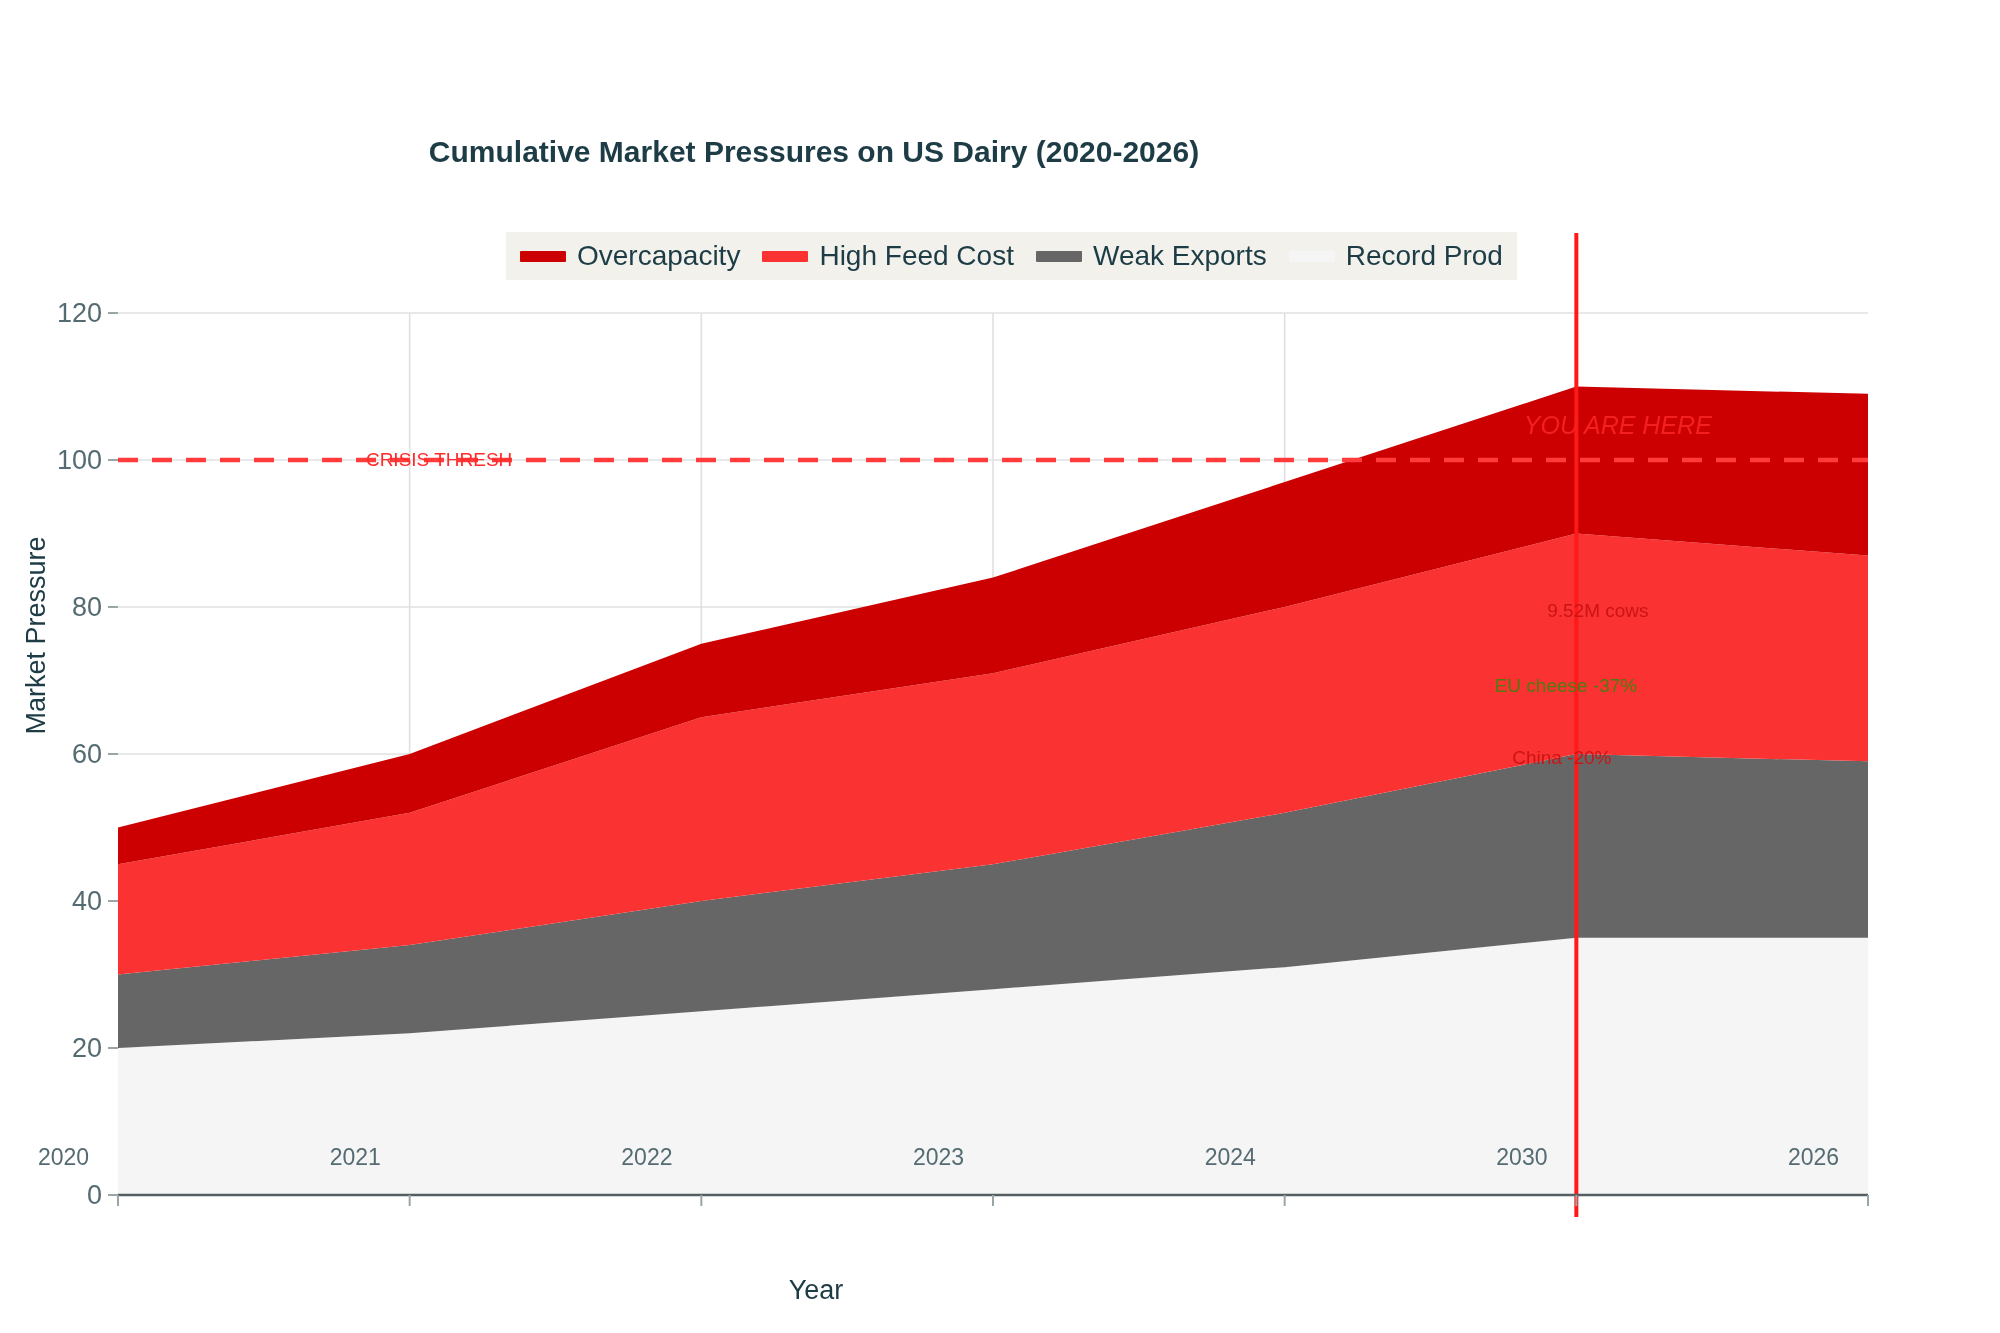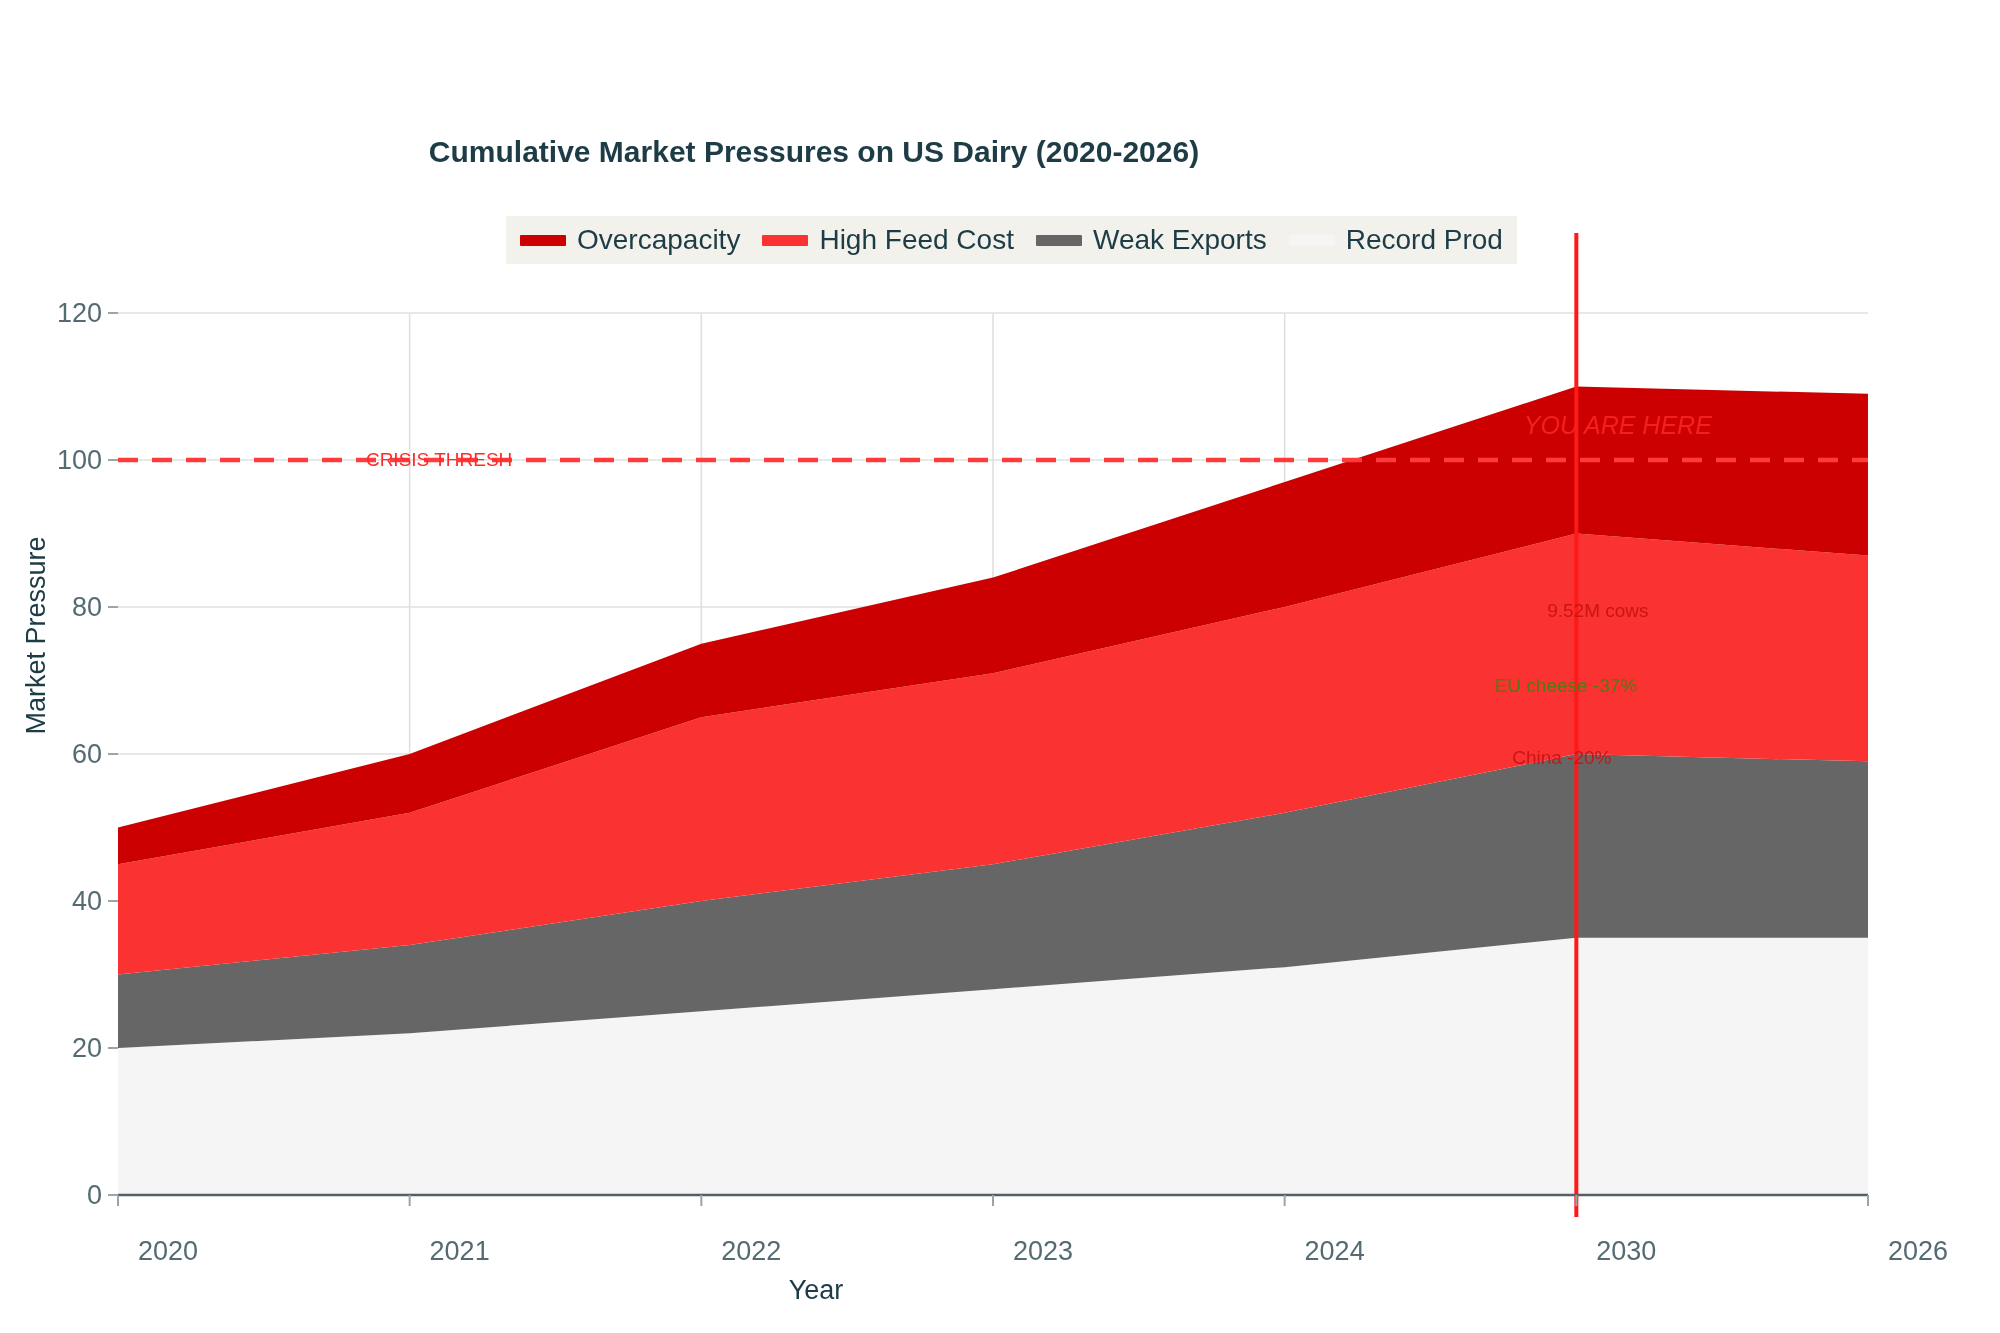--- a/index.html
+++ b/index.html
@@ -39,21 +39,21 @@
     top: 135px;
     width: 1628px;
     text-align: center;
     font-size: 30px;
     font-weight: bold;
     color: #1d3c46;
   }
   .legend {
     position: absolute;
     left: 506px;
-    top: 216px;
+    top: 232px;
     height: 48px;
     background: #f2f1eb;
     display: flex;
     align-items: center;
     padding: 0 14px;
     box-sizing: border-box;
   }
   .legend-item {
     display: flex;
     align-items: center;
@@ -94,24 +94,24 @@
     position: absolute;
     right: 0;
     width: 120px;
     text-align: right;
     font-size: 27px;
     color: #546b72;
     transform: translateY(-50%);
   }
   .xtick {
     position: absolute;
-    top: 1236px;
+    top: 1144px;
     width: 160px;
-    text-align: right;
-    font-size: 27px;
+    text-align: left;
+    font-size: 23px;
     color: #546b72;
     transform: translateX(-80px);
   }
   .annot {
     position: absolute;
     font-size: 19px;
     white-space: nowrap;
     transform: translate(0, -50%);
   }
   .annot-you {

